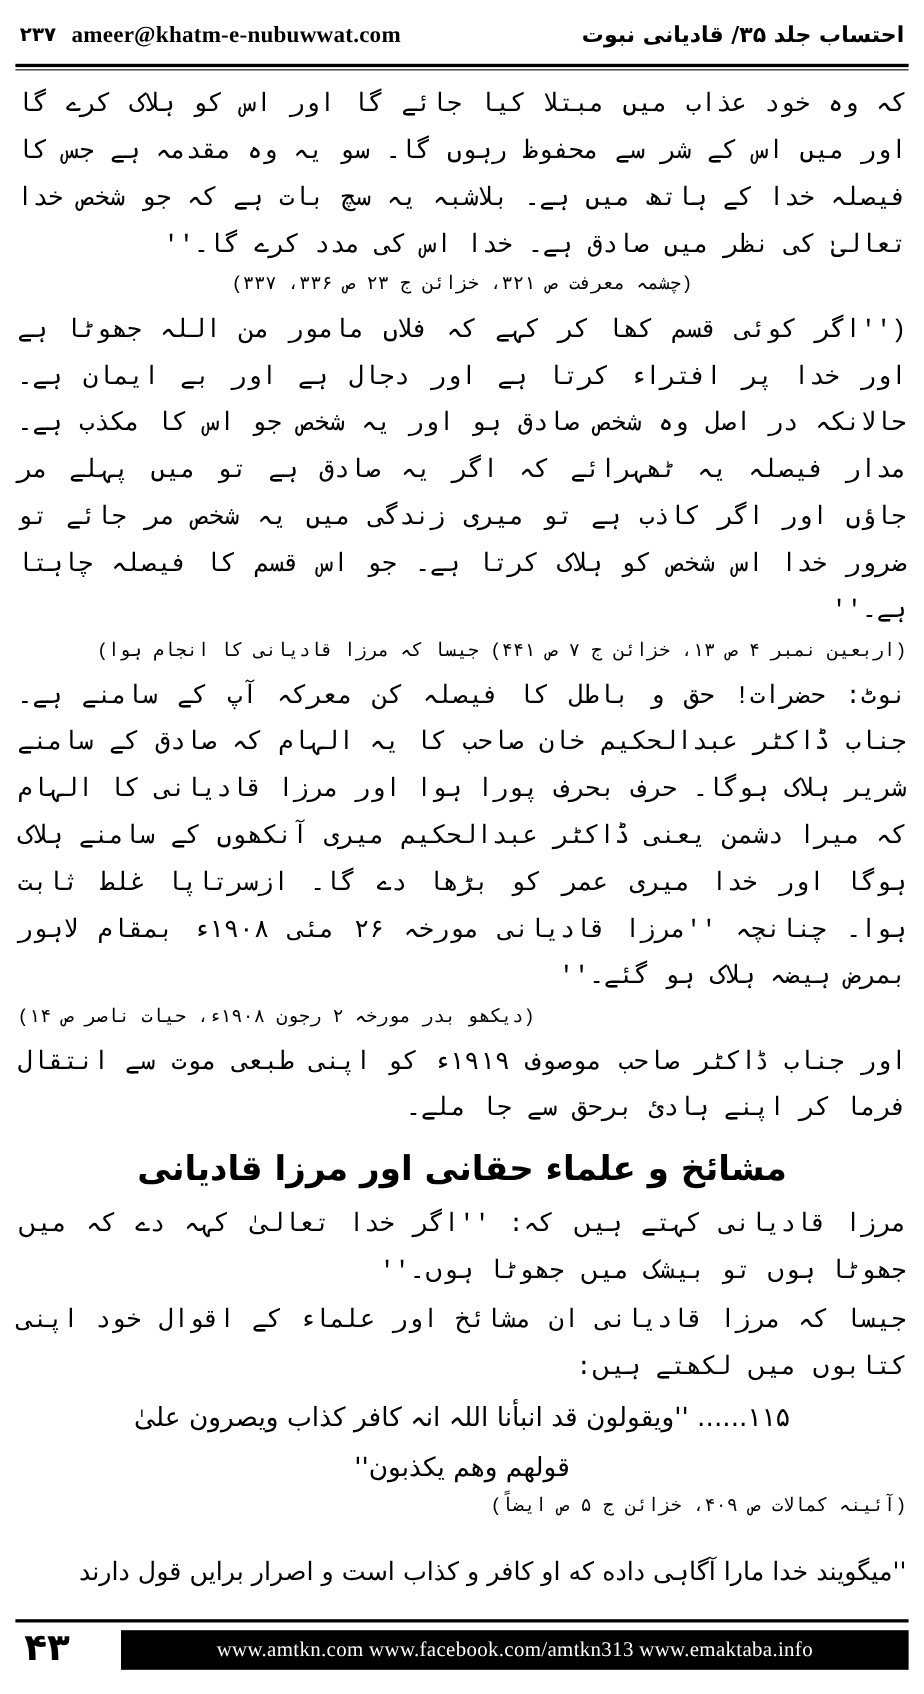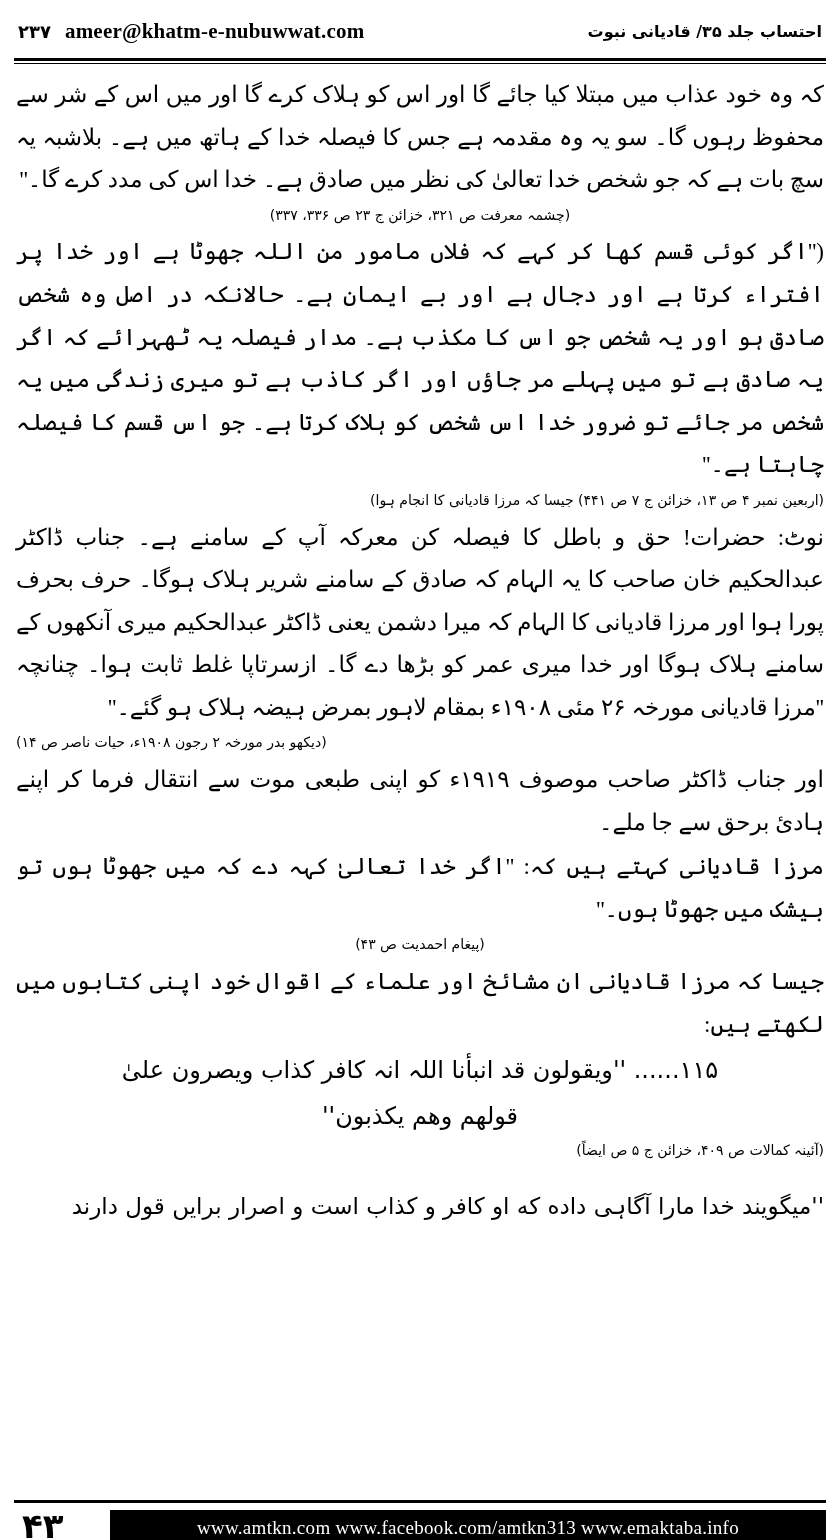--- a/index.html
+++ b/index.html
@@ -28,21 +28,21 @@
     left: 18px;
     right: 18px;
     height: 46px;
     display: flex;
     align-items: center;
     justify-content: space-between;
     direction: rtl;
   }
   .header-right {
     font-family: "DejaVu Sans", sans-serif;
-    font-size: 16px;
+    font-size: 20px;
     font-weight: bold;
     direction: rtl;
     white-space: nowrap;
   }
   .header-left {
     display: flex;
     align-items: center;
     gap: 14px;
     direction: ltr;
   }
@@ -80,36 +80,37 @@
     position: absolute;
     top: 74px;
     left: 16px;
     right: 16px;
     bottom: 70px;
     direction: rtl;
     text-align: justify;
     text-align-last: right;
   }
   .para {
-    font-family: Liberation Serif, serif;
+    font-family: Liberation Mono, monospace;
     font-size: 23px;
     line-height: 1.85;
     margin: 0 0 2px 0;
     direction: rtl;
     text-align: justify;
     text-align-last: right;
   }
   .para.lead {
     text-indent: 0;
   }
   .ref {
-    font-size: 14px;
+    font-size: 17px;
     line-height: 1.7;
     direction: rtl;
     margin: 0 0 4px 0;
+    font-family: Liberation Mono, monospace;
   }
   .ref.center { text-align: center; text-align-last: center; }
   .ref.right { text-align: right; text-align-last: right; }
   .ref.left  { text-align: left;  text-align-last: left; }
   .heading {
     font-size: 31px;
     font-weight: bold;
     text-align: center;
     text-align-last: center;
     margin: 10px 0 6px 0;
@@ -131,21 +132,21 @@
     text-align: right;
     text-align-last: right;
   }
 
   
   .footer {
     position: absolute;
     left: 0;
     right: 0;
     bottom: 0;
-    height: 40px;
+    height: 68px;
   }
   .footer-rule {
     position: absolute;
     top: 0;
     left: 14px;
     right: 14px;
     border-top: 3px solid #000;
   }
   .footer-bar {
     position: absolute;
@@ -194,23 +195,23 @@
     <div class="ref center">(چشمہ معرفت ص ۳۲۱، خزائن ج ۲۳ ص ۳۳۶، ۳۳۷)</div>
 
     <p class="para">(''اگر کوئی قسم کھا کر کہے کہ فلاں مامور من اللہ جھوٹا ہے اور خدا پر افتراء کرتا ہے اور دجال ہے اور بے ایمان ہے۔ حالانکہ در اصل وہ شخص صادق ہو اور یہ شخص جو اس کا مکذب ہے۔ مدار فیصلہ یہ ٹھہرائے کہ اگر یہ صادق ہے تو میں پہلے مر جاؤں اور اگر کاذب ہے تو میری زندگی میں یہ شخص مر جائے تو ضرور خدا اس شخص کو ہلاک کرتا ہے۔ جو اس قسم کا فیصلہ چاہتا ہے۔''</p>
     <div class="ref right">(اربعین نمبر ۴ ص ۱۳، خزائن ج ۷ ص ۴۴۱) جیسا کہ مرزا قادیانی کا انجام ہوا)</div>
 
     <p class="para">نوٹ: حضرات! حق و باطل کا فیصلہ کن معرکہ آپ کے سامنے ہے۔ جناب ڈاکٹر عبدالحکیم خان صاحب کا یہ الہام کہ صادق کے سامنے شریر ہلاک ہوگا۔ حرف بحرف پورا ہوا اور مرزا قادیانی کا الہام کہ میرا دشمن یعنی ڈاکٹر عبدالحکیم میری آنکھوں کے سامنے ہلاک ہوگا اور خدا میری عمر کو بڑھا دے گا۔ ازسرتاپا غلط ثابت ہوا۔ چنانچہ ''مرزا قادیانی مورخہ ۲۶ مئی ۱۹۰۸ء بمقام لاہور بمرض ہیضہ ہلاک ہو گئے۔''</p>
     <div class="ref left">(دیکھو بدر مورخہ ۲ رجون ۱۹۰۸ء، حیات ناصر ص ۱۴)</div>
 
     <p class="para">اور جناب ڈاکٹر صاحب موصوف ۱۹۱۹ء کو اپنی طبعی موت سے انتقال فرما کر اپنے ہادئ برحق سے جا ملے۔</p>
 
+    <h2 class="heading">مشائخ و علماء حقانی اور مرزا قادیانی</h2>
 
     <p class="para">مرزا قادیانی کہتے ہیں کہ: ''اگر خدا تعالیٰ کہہ دے کہ میں جھوٹا ہوں تو بیشک میں جھوٹا ہوں۔''</p>
-    <div class="ref center">(پیغام احمدیت ص ۴۳)</div>
 
     <p class="para">جیسا کہ مرزا قادیانی ان مشائخ اور علماء کے اقوال خود اپنی کتابوں میں لکھتے ہیں:</p>
 
     <div class="arabic-line">
       <span>۱۱۵......</span>
       <span>''ویقولون قد انبأنا اللہ انہ کافر کذاب ویصرون علیٰ</span>
     </div>
     <div class="arabic-line">قولھم وھم یکذبون''</div>
 
     <div class="ref right">(آئینہ کمالات ص ۴۰۹، خزائن ج ۵ ص ایضاً)</div>

